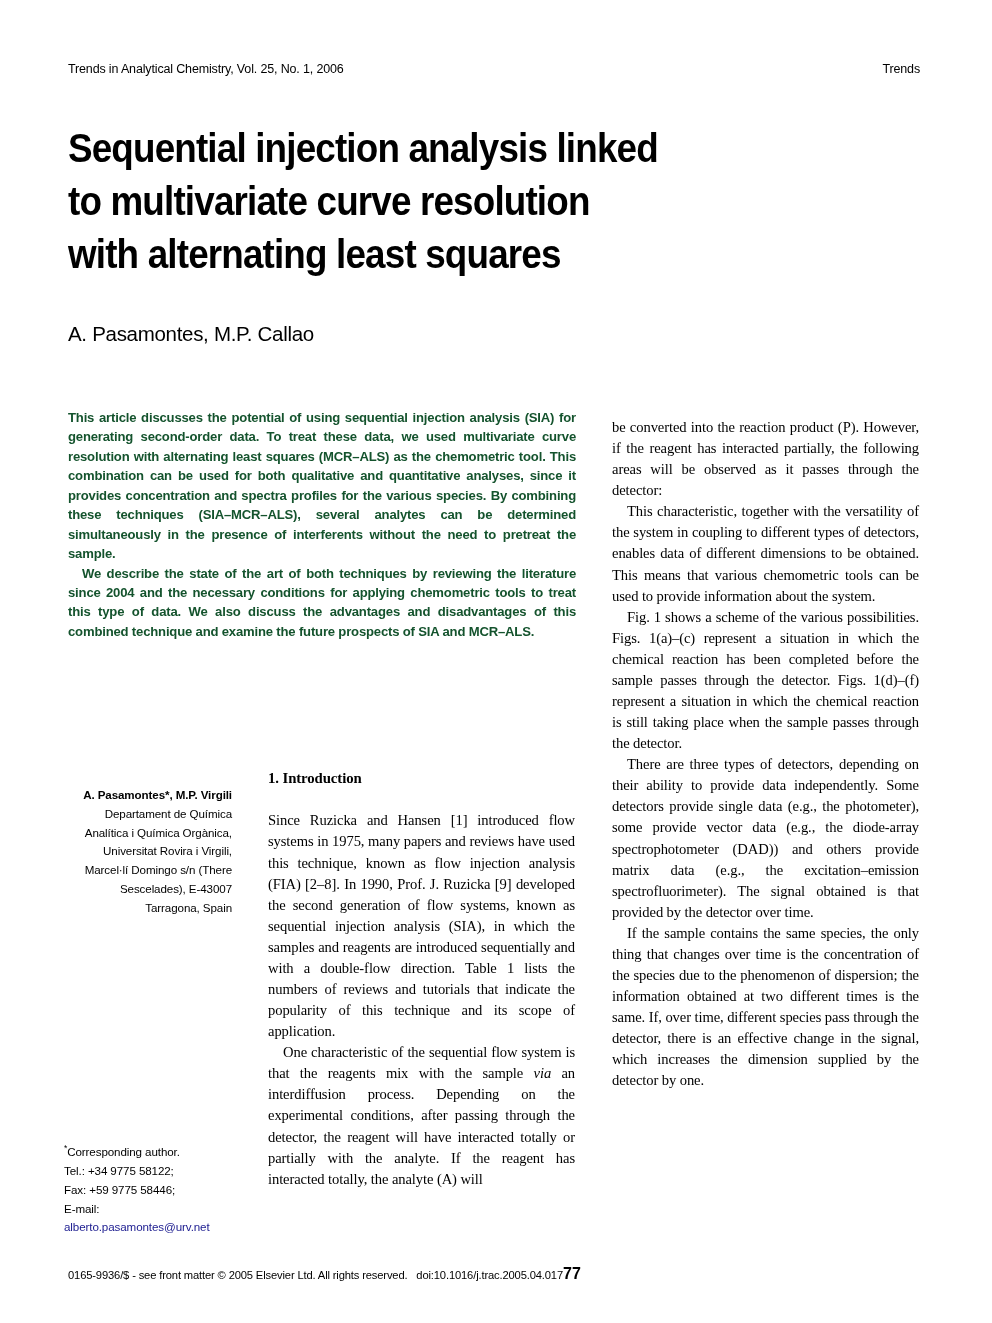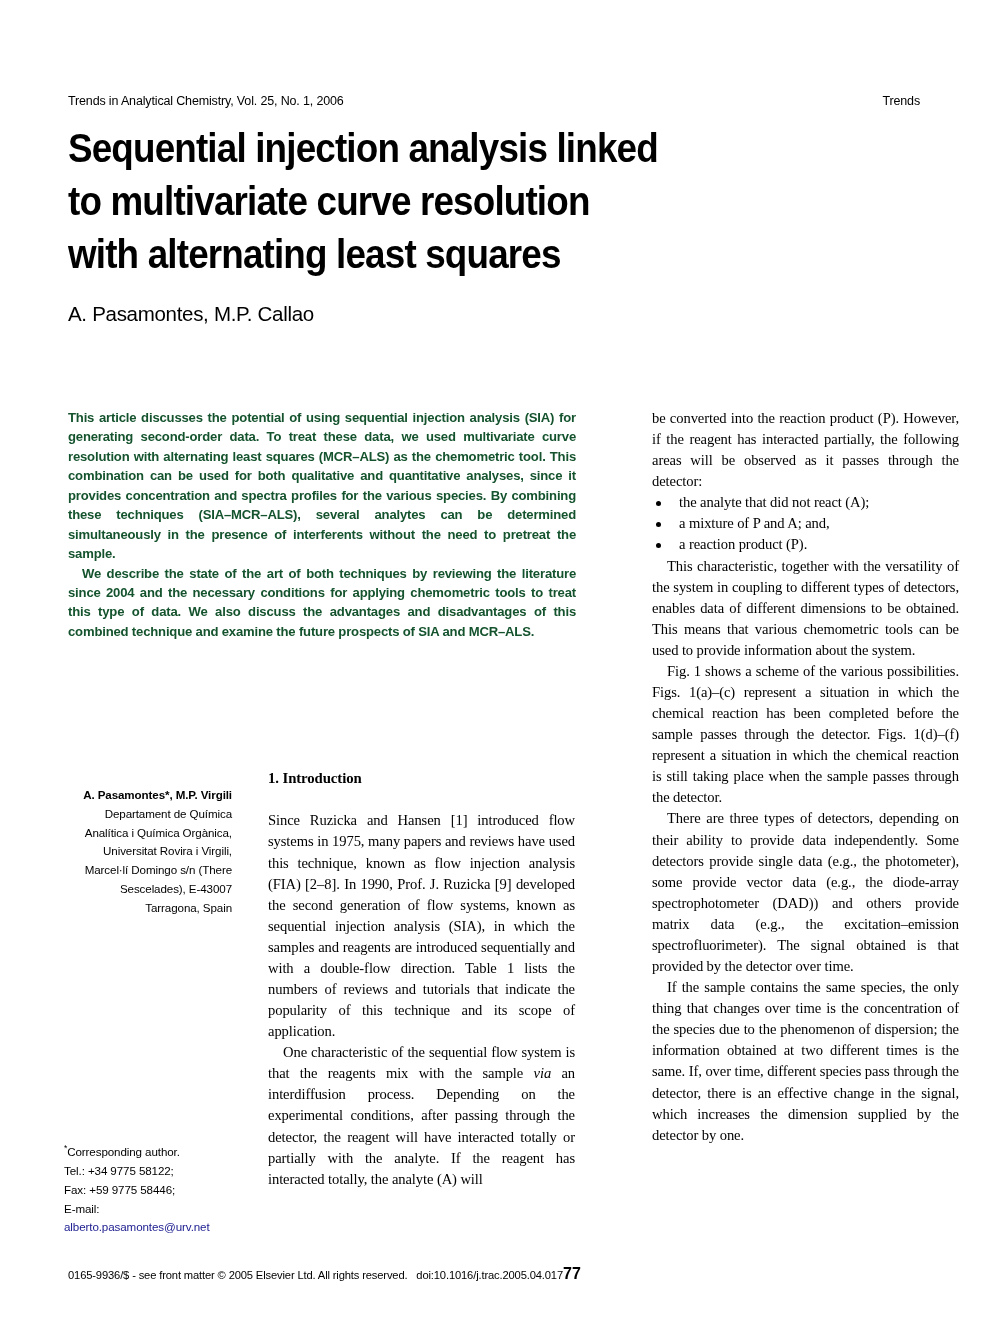--- a/index.html
+++ b/index.html
@@ -22,21 +22,20 @@
     left: 68px;
     top: 62px;
     width: 852px;
     display: flex;
     justify-content: space-between;
     align-items: baseline;
     font-family: "Liberation Sans", sans-serif;
     font-size: 12.5px;
     letter-spacing: -0.15px;
     color: #000;
-    margin-top: 32px;
   }
 
   
   .title-block {
     position: absolute;
     left: 68px;
     top: 122px;
     width: 860px;
   }
   .paper-title {
@@ -48,21 +47,21 @@
     margin: 0;
     transform: scaleX(0.92);
     transform-origin: left top;
     color: #000;
   }
   .paper-title .tline { display: block; }
   .authors {
     font-family: "Liberation Sans", sans-serif;
     font-size: 20.5px;
     letter-spacing: -0.3px;
-    margin-top: 20px;
+    margin-top: 40px;
     color: #000;
   }
 
   
   .abstract-col {
     position: absolute;
     left: 68px;
     top: 408px;
     width: 508px;
   }
@@ -125,21 +124,21 @@
     top: 768px;
     width: 307px;
     font-size: 14.6px;
     line-height: 1.445;
     text-align: justify;
     text-justify: inter-word;
     letter-spacing: -0.1px;
     color: #000;
   }
   .col-left  { left: 268px; }
-  .col-right { left: 612px; top: 408px; margin-left: 40px; }
+  .col-right { left: 612px; top: 417px; }
 
   .col p { margin: 0; }
   .col p.indent { text-indent: 15px; }
   .col i { font-style: italic; }
   .xref { color: #000000; }
 
   .sec-head {
     font-family: "Liberation Serif", serif;
     font-weight: bold;
     font-size: 14.8px;
@@ -234,25 +233,20 @@
   <p class="sec-head">1. Introduction</p>
 
   <p><span>Since Ruzicka and Hansen </span><span class="xref">[1]</span><span> introduced flow systems in 1975, many papers and reviews have used this technique, known as flow injection analysis (FIA) </span><span class="xref">[2–8]</span><span>. In 1990, Prof. J. Ruzicka </span><span class="xref">[9]</span><span> developed the second generation of flow systems, known as sequential injection analysis (SIA), in which the samples and reagents are introduced sequentially and with a double-flow direction. </span><span class="xref">Table 1</span><span> lists the numbers of reviews and tutorials that indicate the popularity of this technique and its scope of application.</span></p>
 
   <p class="indent"><span>One characteristic of the sequential flow system is that the reagents mix with the sample </span><i>via</i><span> an interdiffusion process. Depending on the experimental conditions, after passing through the detector, the reagent will have interacted totally or partially with the analyte. If the reagent has interacted totally, the analyte (A) will</span></p>
 </div>
 
 <div class="col col-right">
   <p>be converted into the reaction product (P). However, if the reagent has interacted partially, the following areas will be observed as it passes through the detector:</p>
 
-  <ul class="bullets">
-    <li>the analyte that did not react (A);</li>
-    <li>a mixture of P and A; and,</li>
-    <li>a reaction product (P).</li>
-  </ul>
 
   <p class="indent">This characteristic, together with the versatility of the system in coupling to different types of detectors, enables data of different dimensions to be obtained. This means that various chemometric tools can be used to provide information about the system.</p>
 
   <p class="indent"><span class="xref">Fig. 1</span><span> shows a scheme of the various possibilities. </span><span class="xref">Figs. 1</span><span>(a)–(c) represent a situation in which the chemical reaction has been completed before the sample passes through the detector. </span><span class="xref">Figs. 1</span><span>(d)–(f) represent a situation in which the chemical reaction is still taking place when the sample passes through the detector.</span></p>
 
   <p class="indent">There are three types of detectors, depending on their ability to provide data independently. Some detectors provide single data (e.g., the photometer), some provide vector data (e.g., the diode-array spectrophotometer (DAD)) and others provide matrix data (e.g., the excitation–emission spectrofluorimeter). The signal obtained is that provided by the detector over time.</p>
 
   <p class="indent">If the sample contains the same species, the only thing that changes over time is the concentration of the species due to the phenomenon of dispersion; the information obtained at two different times is the same. If, over time, different species pass through the detector, there is an effective change in the signal, which increases the dimension supplied by the detector by one.</p>
 </div>
 

